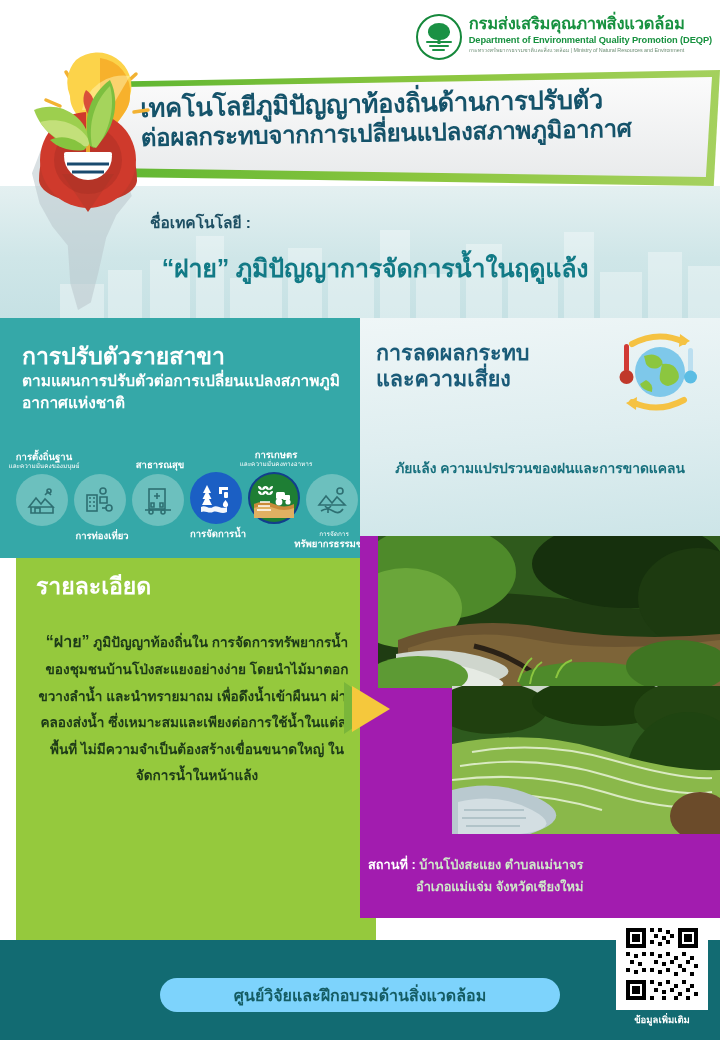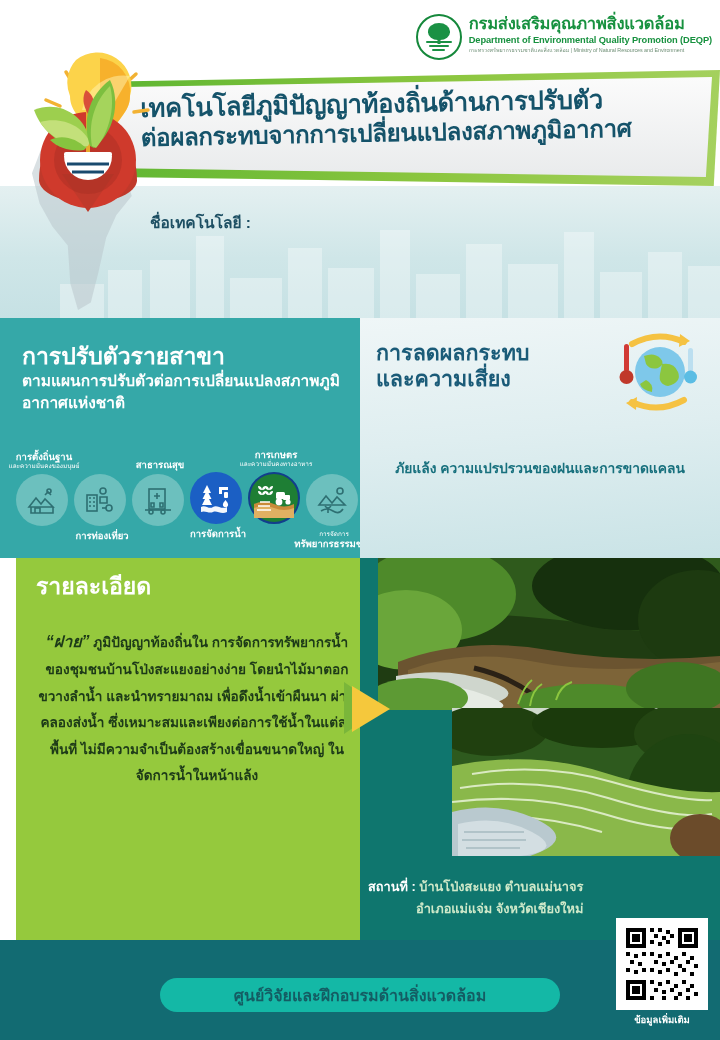--- a/index.html
+++ b/index.html
@@ -166,38 +166,38 @@
   }
   .pd-title {
     position: absolute; left: 20px; top: 10px;
     font-size: 23px; font-weight: bold; color: #ffffff;
   }
   .pd-body {
     position: absolute; left: 18px; top: 68px; width: 326px;
     font-size: 13.6px; font-weight: bold; color: #1d3a18; line-height: 1.95;
     text-align: center;
   }
-  .pd-body .kw { font-style: italic; font-size: 16px; }
+  .pd-body .kw { font-size: 16px; }
   .arrow-yellow {
     position: absolute; left: 352px; top: 686px; width: 38px; height: 46px;
     background: #f6c game; z-index: 8;
   }
   .arrow-yellow {
     background: #f5c83c;
     clip-path: polygon(0 0, 100% 50%, 0 100%);
   }
   .arrow-green {
     position: absolute; left: 344px; top: 682px; width: 38px; height: 52px;
     background: #7ab63a; clip-path: polygon(0 0, 100% 50%, 0 100%); z-index: 7;
   }
 
   
   .photo-area {
-    position: absolute; left: 360px; top: 558px; width: 360px; height: 382px;
-    background: #0f766e;
+    position: absolute; left: 360px; top: 536px; width: 360px; height: 382px;
+    background: #a21caf;
   }
   .photo-top {
     position: absolute; left: 18px; top: 0px; width: 342px; height: 152px;
     overflow: hidden; background: #2d4a18;
   }
   .photo-bot {
     position: absolute; left: 92px; top: 150px; width: 268px; height: 148px;
     overflow: hidden; background: #2d4a18;
   }
   .ph-sky { position: absolute; inset: 0; }
@@ -218,21 +218,21 @@
     font-size: 9.5px; font-weight: bold; color: #ffffff; z-index: 12;
   }
 
   
   .footer {
     position: absolute; left: 0; top: 940px; width: 720px; height: 100px;
     background: #126b72;
   }
   .footer-pill {
     position: absolute; left: 160px; top: 978px; width: 400px; height: 34px;
-    background: #14b8a6; border-radius: 17px;
+    background: #7dd3fc; border-radius: 17px;
     display: flex; align-items: center; justify-content: center;
     font-size: 16px; font-weight: bold; color: #145c63; z-index: 11;
   }
 </style>
 </head>
 <body>
 
 <div class="header">
   <div class="logo-block">
     <div class="deqp-seal">
@@ -273,20 +273,21 @@
     <span style="left:466px;width:36px;height:74px"></span>
     <span style="left:508px;width:50px;height:54px"></span>
     <span style="left:564px;width:30px;height:86px"></span>
     <span style="left:600px;width:42px;height:46px"></span>
     <span style="left:648px;width:34px;height:66px"></span>
     <span style="left:688px;width:32px;height:52px"></span>
     <span style="left:60px;width:44px;height:34px"></span>
     <span style="left:108px;width:34px;height:48px"></span>
   </div>
   <div class="hero-label">ชื่อเทคโนโลยี :</div>
+  <div class="hero-name">“ฝาย” ภูมิปัญญาการจัดการน้ำในฤดูแล้ง</div>
 </div>
 
 <div class="thai-map"></div>
 
 <svg class="bulb-logo" viewBox="0 0 140 172">
   <g stroke="#f2b233" stroke-width="3.5" stroke-linecap="round">
     <line x1="85" y1="8" x2="78" y2="22"></line>
     <line x1="118" y1="22" x2="107" y2="32"></line>
     <line x1="130" y1="58" x2="116" y2="60"></line>
     <line x1="48" y1="20" x2="56" y2="33"></line>

